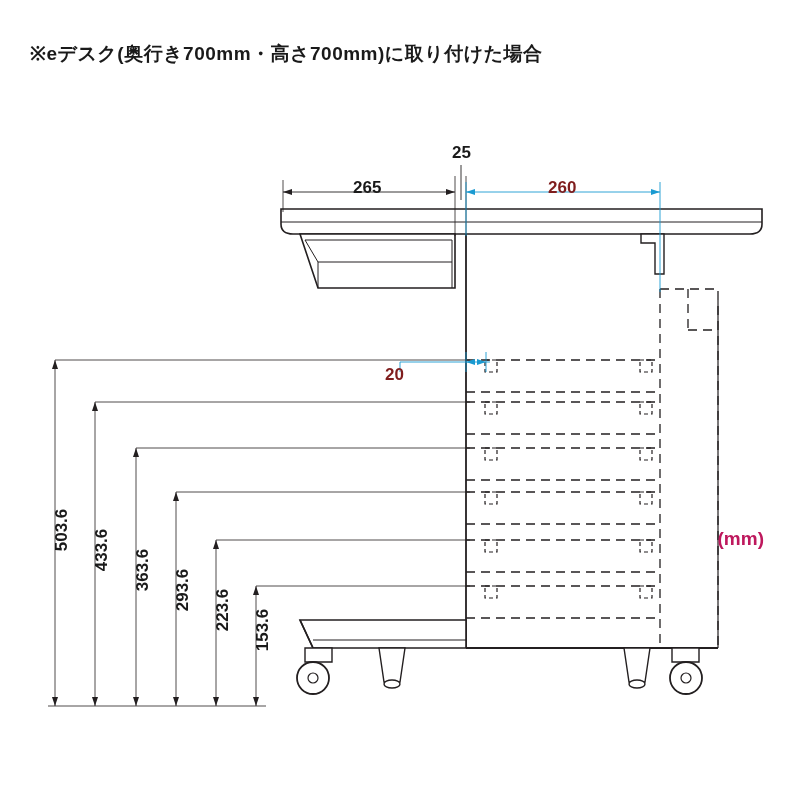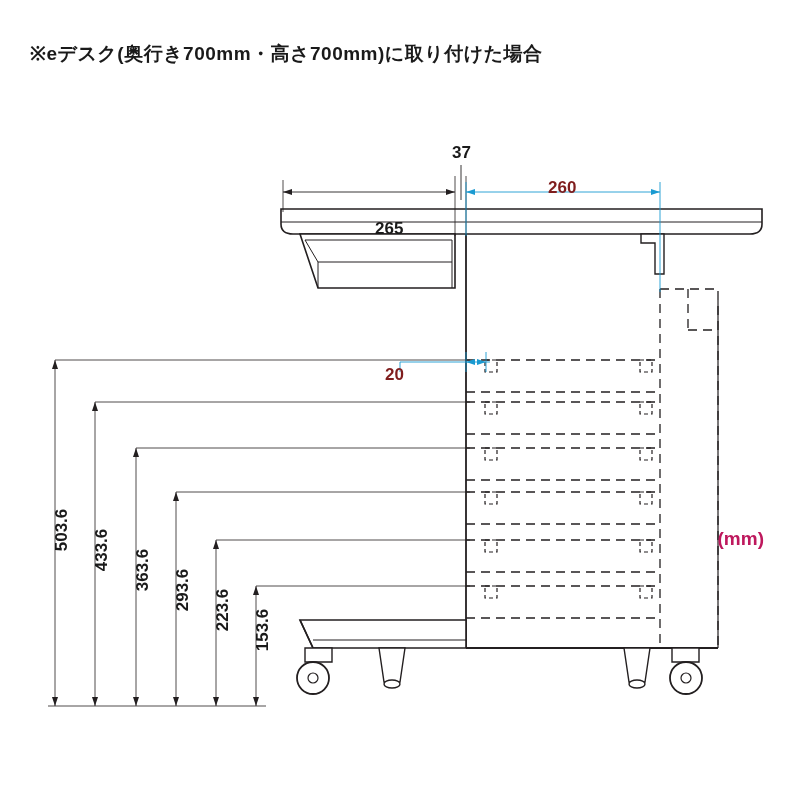--- a/index.html
+++ b/index.html
@@ -212,23 +212,23 @@
         <path d="M136,706 L133,697 L139,697 Z"></path>
       <path d="M176,492 L173,501 L179,501 Z"></path>
         <path d="M176,706 L173,697 L179,697 Z"></path>
       <path d="M216,540 L213,549 L219,549 Z"></path>
         <path d="M216,706 L213,697 L219,697 Z"></path>
       <path d="M256,586 L253,595 L259,595 Z"></path>
         <path d="M256,706 L253,697 L259,697 Z"></path>
     </g>
   </svg>
 
-  <div class="dimlabel" style="left:375px; top:178px;margin-top:41px;">265</div>
-
-  <div class="dimlabel" style="left:452px; top:143px;">37</div>
+  <div class="dimlabel" style="left:353px; top:178px;">265</div>
+
+  <div class="dimlabel" style="left:452px; top:143px;">25</div>
 
   <div class="dimlabel blue" style="left:548px; top:178px;">260</div>
 
   <div class="dimlabel blue" style="left:362px; top:365px;margin-left:23px;">20</div>
 
   <div class="dimlabel vert" style="left:26px; top:520px; width:72px; text-align:center;">503.6</div>
 
   <div class="dimlabel vert" style="left:66px; top:540px; width:72px; text-align:center;">433.6</div>
 
   <div class="dimlabel vert" style="left:107px; top:560px; width:72px; text-align:center;">363.6</div>

